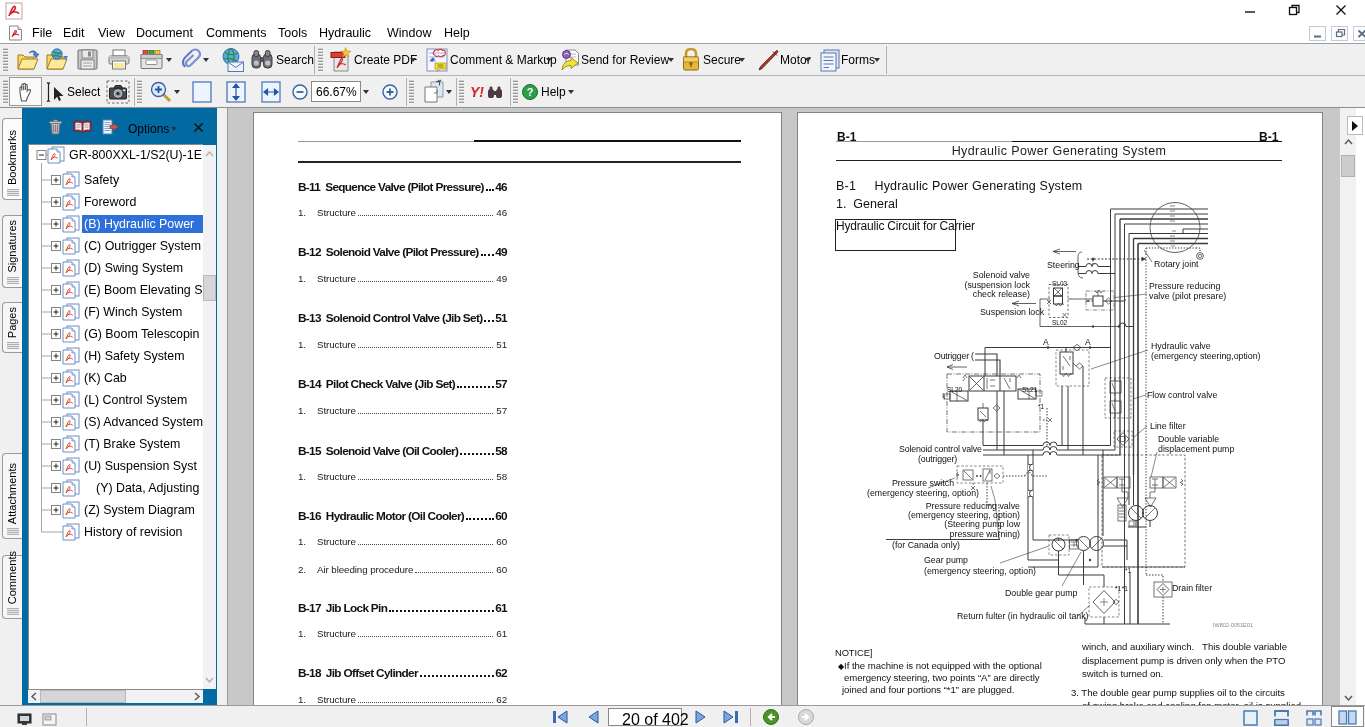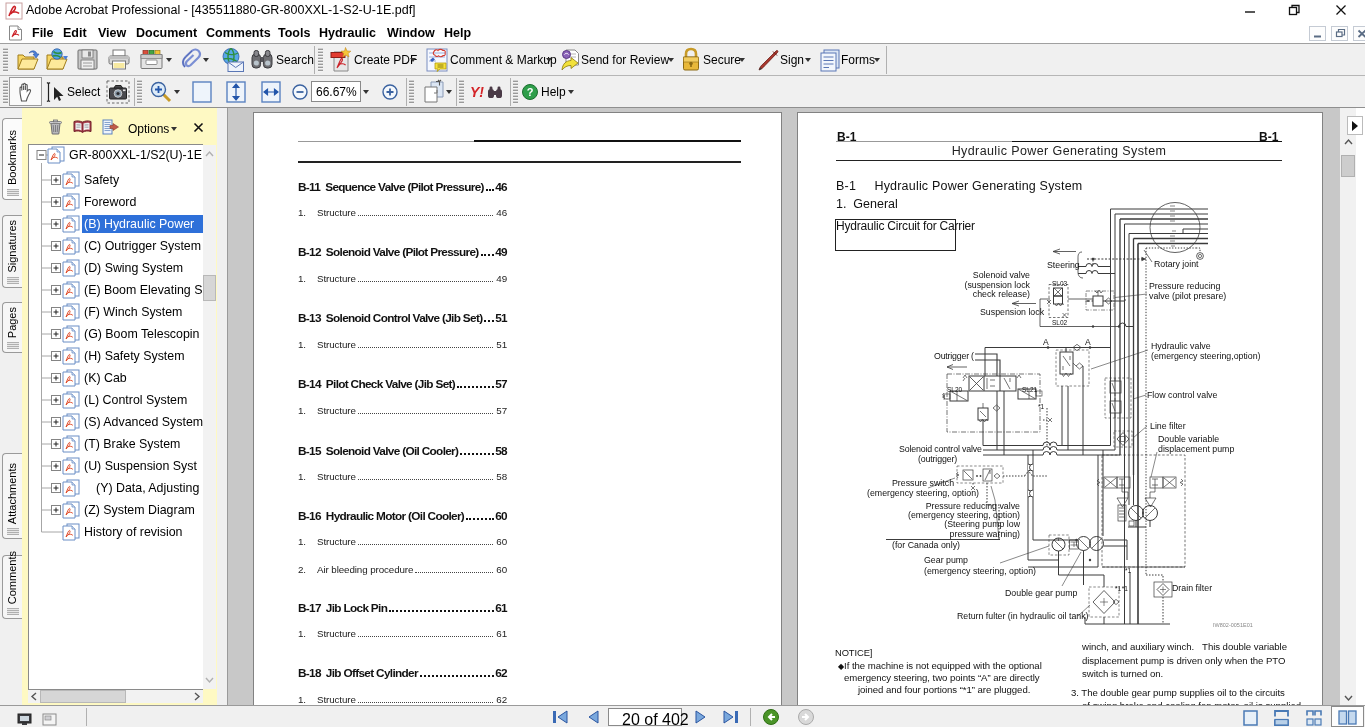--- a/index.html
+++ b/index.html
@@ -3,21 +3,21 @@
 <meta charset="utf-8">
 <style>
 * { margin:0; padding:0; box-sizing:border-box; }
 html,body { width:1365px; height:727px; overflow:hidden; }
 body { font-family:"Liberation Sans", sans-serif; position:relative; background:#fff; }
 .abs { position:absolute; }
 
 #titlebar { position:absolute; left:0; top:0; width:1365px; height:22px; background:#fff; }
 #titlebar .t { position:absolute; left:26px; top:3px; font-size:12.5px; color:#000; }
 #menubar { position:absolute; left:0; top:22px; width:1365px; height:22px; background:#fff; border-bottom:1px solid #a0a0a0; }
-.mi { position:absolute; top:4px; font-size:12.5px; color:#000;font-weight:bold; }
+.mi { position:absolute; top:4px; font-size:12.5px; color:#000; }
 #tb1 { position:absolute; left:0; top:44px; width:1365px; height:32px; background:#f0f0f0; border-bottom:1px solid #b6b6b6; }
 #tb2 { position:absolute; left:0; top:76px; width:1365px; height:32px; background:#f0f0f0; border-bottom:1px solid #8f8f8f; }
 .grip { position:absolute; top:4px; width:5px; height:24px;
   background:repeating-linear-gradient(180deg,#cfcfcf 0 1px,#9a9a9a 1px 2px,#f4f4f4 2px 3px); }
 .sep { position:absolute; top:2px; width:1px; height:28px; background:#b0b0b0; }
 .tlab { position:absolute; top:9px; font-size:12px; color:#000; }
 .dd { position:absolute; top:14px; width:0; height:0; border-left:3.5px solid transparent; border-right:3.5px solid transparent; border-top:4px solid #333; }
 
 #main { position:absolute; left:0; top:108px; width:1365px; height:597px; background:#f0f0f0; }
 #docarea { position:absolute; left:227px; top:0; width:1113px; height:597px; background:#c8c8c8; overflow:hidden; border-left:1px solid #9a9a9a; }
@@ -25,42 +25,41 @@
 #page1 { left:25px; width:529px; }
 #page2 { left:569px; width:526px; }
 #vscroll { position:absolute; left:1340px; top:0; width:16px; height:597px; background:#f1f1f1; }
 #rightstrip { position:absolute; left:1356px; top:0; width:9px; height:597px; background:#fff; }
 
 #tabstrip { position:absolute; left:0; top:0; width:22px; height:597px; background:#f0f0f0; }
 .vtab { position:absolute; left:2px; width:20px; background:#f6f6f6; border:1px solid #9a9a9a; border-right:none; border-radius:4px 0 0 4px; }
 .vtab .vt { position:absolute; left:3px; bottom:14px; font-size:11px; color:#000; writing-mode:vertical-rl; transform:rotate(180deg); white-space:nowrap; }
 .vtab .ribs { position:absolute; left:4px; bottom:3px; width:12px; height:7px;
   background:repeating-linear-gradient(180deg,#b0b0b0 0 1px,#e8e8e8 1px 2px); }
-#panel { position:absolute; left:22px; top:0; width:195px; height:597px; background:#fef9c3; }
+#panel { position:absolute; left:22px; top:0; width:195px; height:597px; background:#0369a1; }
 #listbox { position:absolute; left:6px; top:36px; width:175px; height:546px; background:#fff; border:1px solid #8a8a8a; border-right:none; overflow:hidden; }
 .trow { position:absolute; left:0; font-size:12.4px; color:#000; white-space:nowrap; }
 
 #statusbar { position:absolute; left:0; top:705px; width:1365px; height:22px; background:#f0f0f0; border-top:1px solid #9a9a9a; }
 svg { position:absolute; overflow:visible; }
 .toch { position:absolute; left:44px; width:209px; display:flex; align-items:baseline; font-size:11.8px; font-weight:bold; color:#111; letter-spacing:-0.68px; white-space:nowrap; }
 .toch .ld { flex:1; border-bottom:2px dotted #111; margin:0 1px 2px 2px; min-width:6px; }
 .tocs { position:absolute; left:44px; width:209px; display:flex; align-items:baseline; font-size:9.8px; color:#222; letter-spacing:-0.1px; white-space:nowrap; }
 .tocs .n { width:19px; }
 .tocs .ld { flex:1; border-bottom:1.3px dotted #444; margin:0 3px 1.5px 2px; }
 .dgl { font-size:8.8px; color:#111; position:absolute; white-space:nowrap; letter-spacing:0; line-height:9.6px; }
 </style>
 </head>
 <body>
 
 <div id="titlebar">
   <svg class="abs" style="left:6px;top:3px" width="16" height="16" viewBox="0 0 16 16">
     <rect x="0" y="0" width="16" height="16" fill="#fff" stroke="#c9a0a0" stroke-width="1"></rect>
     <path d="M3 13 C5 8 6.5 4 8 3.5 C9.5 3 10 5 8.5 7 C7 9 4.5 11 3 11.5 M5 9.5 C8 8.5 12 9 13 10.5" stroke="#cc2229" stroke-width="1.6" fill="none"></path>
   </svg>
-  <div class="t">Adobe Acrobat Professional - [435511880-GR-800XXL-1-S2-U-1E.pdf]</div>
   <svg class="abs" style="left:1243px;top:4px" width="14" height="14" viewBox="0 0 14 14">
       <line x1="2" y1="8" x2="12" y2="8" stroke="#111" stroke-width="1.4"></line>
     </svg>
   <svg class="abs" style="left:1287px;top:3px" width="14" height="14" viewBox="0 0 14 14">
       <rect x="2.5" y="4.5" width="7" height="7" fill="none" stroke="#111" stroke-width="1.3"></rect>
       <path d="M5 4.5 L5 2.5 L12 2.5 L12 9.5 L10 9.5" fill="none" stroke="#111" stroke-width="1.3"></path>
     </svg>
   <svg class="abs" style="left:1334px;top:3px" width="14" height="14" viewBox="0 0 14 14">
       <path d="M2.5 2.5 L11.5 11.5 M11.5 2.5 L2.5 11.5" stroke="#111" stroke-width="1.3"></path>
     </svg>
@@ -204,21 +203,21 @@
       <rect x="9.2" y="16.5" width="1.6" height="3.5" fill="#8c6a14"></rect>
   </svg>
   <div class="tlab" style="left:703px">Secure</div>
   <div class="dd" style="left:739px"></div>
 
   <svg class="abs" style="left:757px;top:4px" width="22" height="24" viewBox="0 0 22 24">
     <path d="M2 22 C3 19 4 17.5 6 16 L19 3 C20.2 1.8 21.6 3 20.6 4.4 L8 17.5 C6.5 19.5 4.5 21 2 22 Z" fill="#a8372e" stroke="#6e1f18" stroke-width="0.8"></path>
     <path d="M2 22 L5 21 L3.2 19.2 Z" fill="#3a3a3a"></path>
     <path d="M16 3.5 L20 7.5" stroke="#6e1f18" stroke-width="1"></path>
   </svg>
-  <div class="tlab" style="left:780px">Sign</div>
+  <div class="tlab" style="left:780px">Motor</div>
   <div class="dd" style="left:805px"></div>
 
   <svg class="abs" style="left:819px;top:4px" width="22" height="24" viewBox="0 0 22 24">
     <rect x="5" y="2" width="15" height="18" fill="#dce6f4" stroke="#5a77b5"></rect>
     <rect x="2" y="5" width="15" height="18" fill="#f2f6fc" stroke="#5a77b5"></rect>
     <line x1="4.5" y1="9" x2="14.5" y2="9" stroke="#5a77b5"></line>
       <line x1="4.5" y1="12.5" x2="14.5" y2="12.5" stroke="#5a77b5"></line>
       <line x1="4.5" y1="16" x2="14.5" y2="16" stroke="#5a77b5"></line>
       <line x1="4.5" y1="19.5" x2="10" y2="19.5" stroke="#5a77b5"></line>
   </svg>
@@ -439,21 +438,21 @@
       <div class="abs" style="left:39px;top:17px;font-size:12px;font-weight:bold;color:#111">B-1</div>
       <div class="abs" style="left:461px;top:17px;font-size:12px;font-weight:bold;color:#111">B-1</div>
       <div class="abs" style="left:38px;top:28px;width:176px;height:1.2px;background:#999"></div>
       <div class="abs" style="left:214px;top:27.6px;width:270px;height:1.8px;background:#111"></div>
       <div class="abs" style="left:38px;top:31px;width:446px;text-align:center;font-size:12.5px;color:#222;letter-spacing:0.4px">Hydraulic Power Generating System</div>
       <div class="abs" style="left:38px;top:46.5px;width:446px;height:1.6px;background:#222"></div>
       <div class="abs" style="left:38px;top:66px;font-size:12.5px;color:#111;letter-spacing:0.2px">B-1&nbsp;&nbsp;&nbsp;&nbsp;&nbsp;Hydraulic Power Generating System</div>
       <div class="abs" style="left:38px;top:84px;font-size:12.5px;color:#111">1.&nbsp;&nbsp;General</div>
       <div class="abs" style="left:37px;top:106px;width:121px;height:32px;border:1.3px solid #222;font-size:12px;letter-spacing:-0.2px;white-space:nowrap;color:#111;text-align:center;line-height:13.5px">Hydraulic Circuit for Carrier</div>
       <div class="abs" style="left:37px;top:534px;font-size:9.4px;color:#111;letter-spacing:-0.1px">NOTICE]</div>
-      <div class="abs" style="left:40px;top:547px;width:215px;font-size:9.6px;letter-spacing:-0.05px;color:#111;line-height:11.4px"><span style="font-size:8px">◆</span>If the machine is not equipped with the optional<br><span style="margin-left:6px">emergency steering, two points “A” are directly</span><br><span style="margin-left:20px">joined and four portions “*1” are plugged.</span></div>
+      <div class="abs" style="left:40px;top:547px;width:215px;font-size:9.6px;letter-spacing:-0.05px;color:#111;line-height:11.4px"><span style="font-size:8px">◆</span>If the machine is not equipped with the optional<br><span style="margin-left:6px">emergency steering, two points “A” are directly</span><br><span style="margin-left:4px">joined and four portions “*1” are plugged.</span></div>
       <div class="abs" style="left:284px;top:527px;font-size:9.6px;letter-spacing:-0.05px;color:#111;line-height:13.6px;white-space:nowrap">winch, and auxiliary winch.&nbsp;&nbsp;&nbsp;This double variable<br>displacement pump is driven only when the PTO<br>switch is turned on.</div>
       <div class="abs" style="left:273px;top:573px;font-size:9.6px;letter-spacing:-0.05px;color:#111;line-height:13.6px;white-space:nowrap">3. The double gear pump supplies oil to the circuits</div>
       <div class="abs" style="left:284px;top:587px;font-size:9.6px;color:#111;white-space:nowrap">of swing brake and cooling fan motor, oil is supplied</div>
       <svg id="diagram" style="left:0;top:0" width="526" height="600" viewBox="0 0 526 600">
        <g transform="translate(-798,-113)" stroke="#3a3a3a" stroke-width="1" fill="none">
 
         <circle cx="1175" cy="227.5" r="25" stroke-width="0.8"></circle>
         <g>
           <line x1="1110.5" y1="209" x2="1208" y2="209"></line>
           <line x1="1115" y1="214" x2="1208" y2="214"></line>

